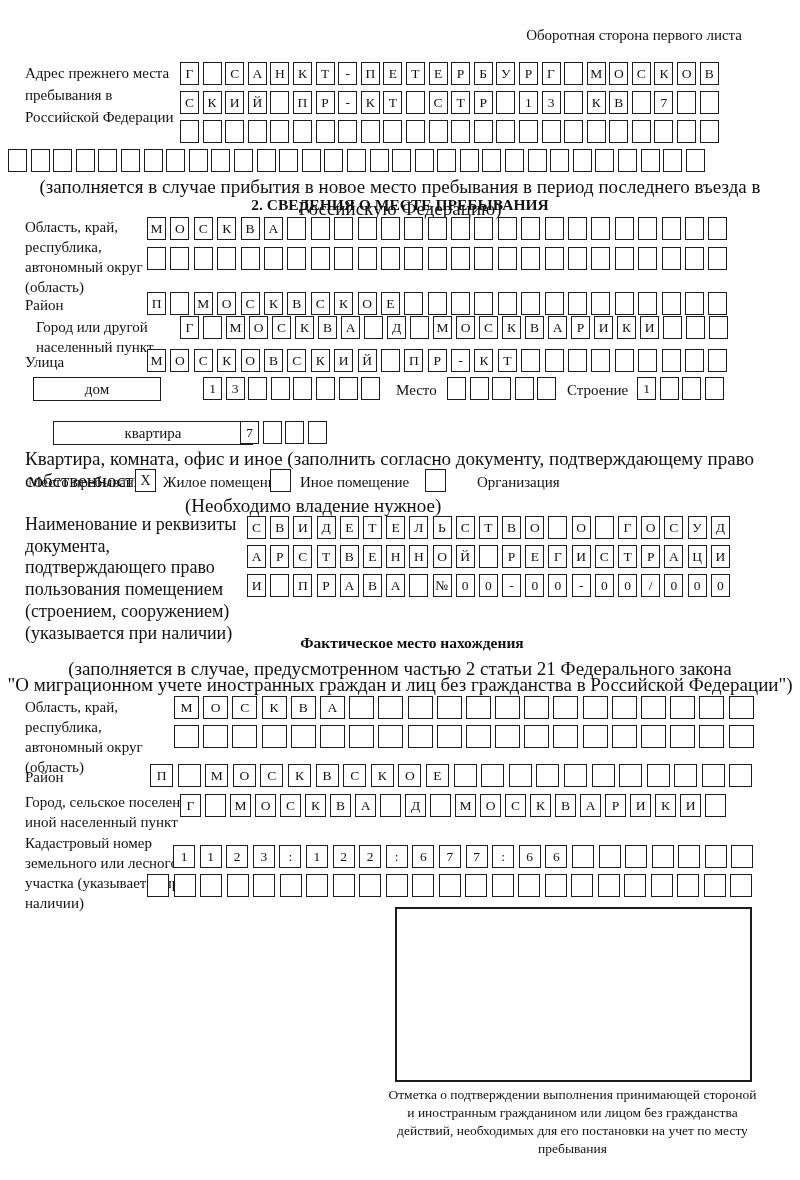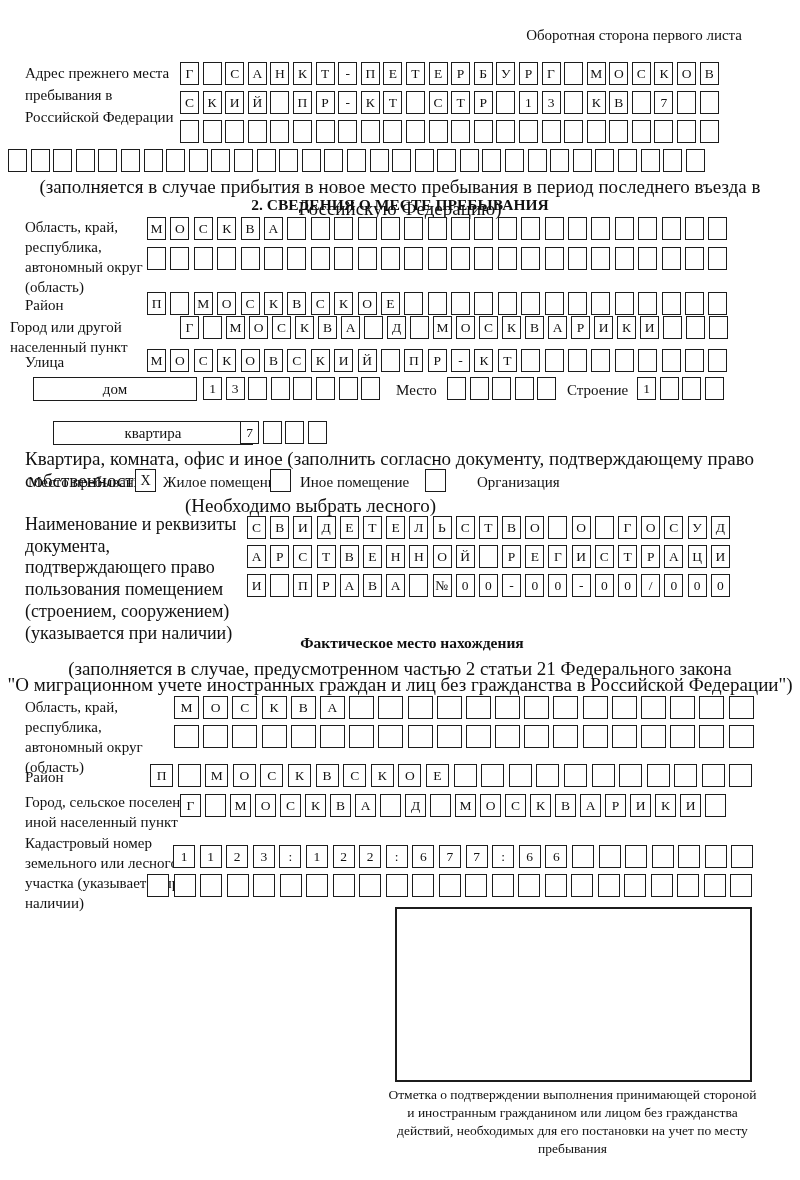--- a/index.html
+++ b/index.html
@@ -230,21 +230,21 @@
       <span class="cell"></span>
       <span class="cell"></span>
       <span class="cell"></span>
       <span class="cell"></span>
       <span class="cell"></span>
       <span class="cell"></span>
       <span class="cell"></span>
       <span class="cell"></span>
     </div>
 
-  <div class="abs lbl20" style="top:317px;left:10px;width:152px;">Город или другой населенный пункт</div>
+  <div class="abs lbl20" style="top:317px;left:36px;width:152px;">Город или другой населенный пункт</div>
   <div class="cells p-city" style="top:316px;left:180px;">
       <span class="cell">Г</span>
       <span class="cell"></span>
       <span class="cell">М</span>
       <span class="cell">О</span>
       <span class="cell">С</span>
       <span class="cell">К</span>
       <span class="cell">В</span>
       <span class="cell">А</span>
       <span class="cell"></span>
@@ -287,21 +287,21 @@
       <span class="cell"></span>
       <span class="cell"></span>
       <span class="cell"></span>
       <span class="cell"></span>
       <span class="cell"></span>
       <span class="cell"></span>
       <span class="cell"></span>
       <span class="cell"></span>
     </div>
 
-  <div class="bigbox" style="top:377px;left:33px;width:164px;height:24px;text-align:center;">дом</div>
+  <div class="bigbox" style="top:377px;left:33px;width:128px;height:24px;text-align:center;">дом</div>
   <div class="cells p-top" style="top:377px;left:203px;">
       <span class="cell">1</span>
       <span class="cell">3</span>
       <span class="cell"></span>
       <span class="cell"></span>
       <span class="cell"></span>
       <span class="cell"></span>
       <span class="cell"></span>
       <span class="cell"></span>
     </div>
@@ -330,21 +330,21 @@
     </div>
   <div class="abs note" style="top:448px;left:25px;">Квартира, комната, офис и иное (заполнить согласно документу, подтверждающему право собственности)</div>
 
   <div class="abs lbl" style="top:471px;left:28px;">Место пребывания:</div>
   <div class="cb" style="top:469px;left:135px;">X</div>
   <div class="abs lbl" style="top:471px;left:163px;">Жилое помещение</div>
   <div class="cb" style="top:469px;left:270px;"></div>
   <div class="abs lbl" style="top:471px;left:300px;">Иное помещение</div>
   <div class="cb" style="top:469px;left:425px;"></div>
   <div class="abs lbl" style="top:471px;left:477px;">Организация</div>
-  <div class="abs note" style="top:495px;left:185px;">(Необходимо выбрать лесного)</div>
+  <div class="abs note" style="top:495px;left:185px;">(Необходимо владение нужное)</div>
 
   <div class="abs" style="top:514px;left:25px;width:220px;font-size:18px;line-height:21.7px;">Наименование и реквизиты документа, подтверждающего право пользования помещением (строением, сооружением) (указывается при наличии)</div>
   <div class="cells p-doc" style="top:516px;left:247px;">
       <span class="cell">С</span>
       <span class="cell">В</span>
       <span class="cell">И</span>
       <span class="cell">Д</span>
       <span class="cell">Е</span>
       <span class="cell">Т</span>
       <span class="cell">Е</span>

